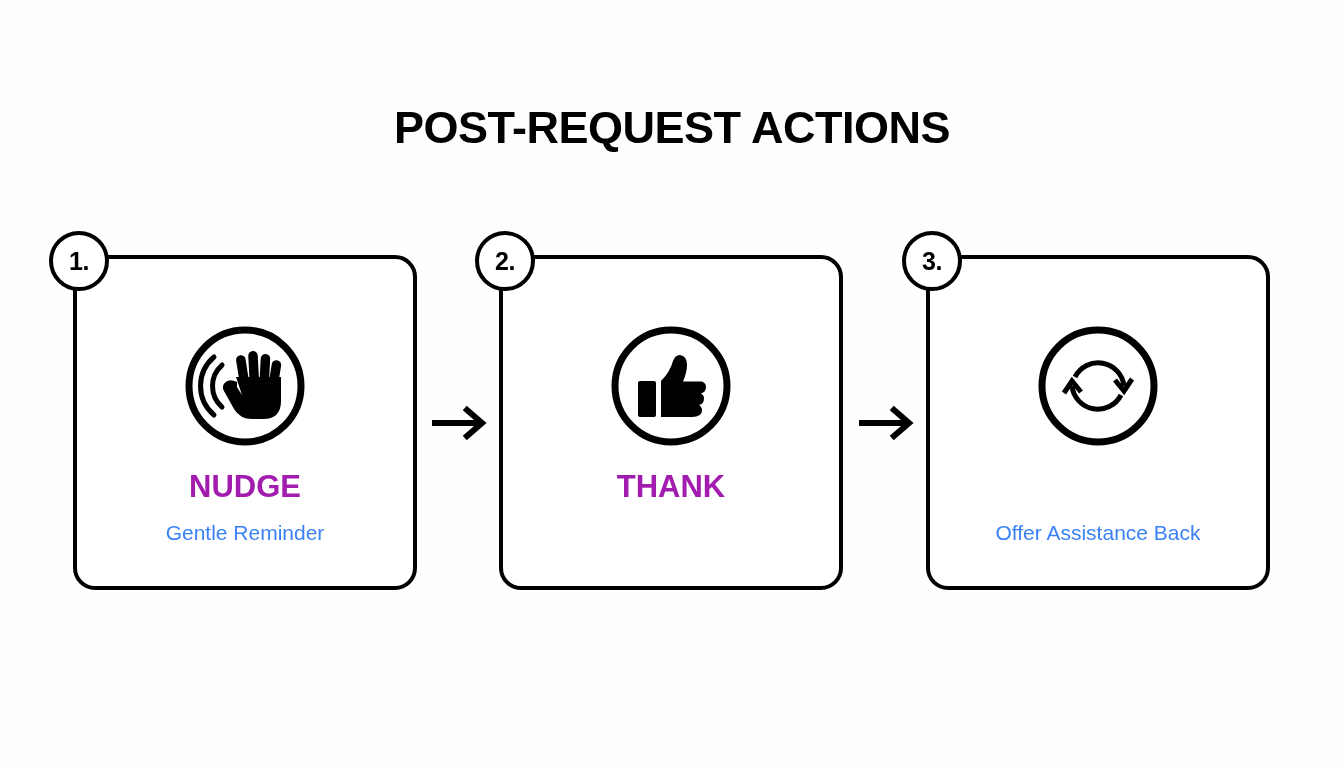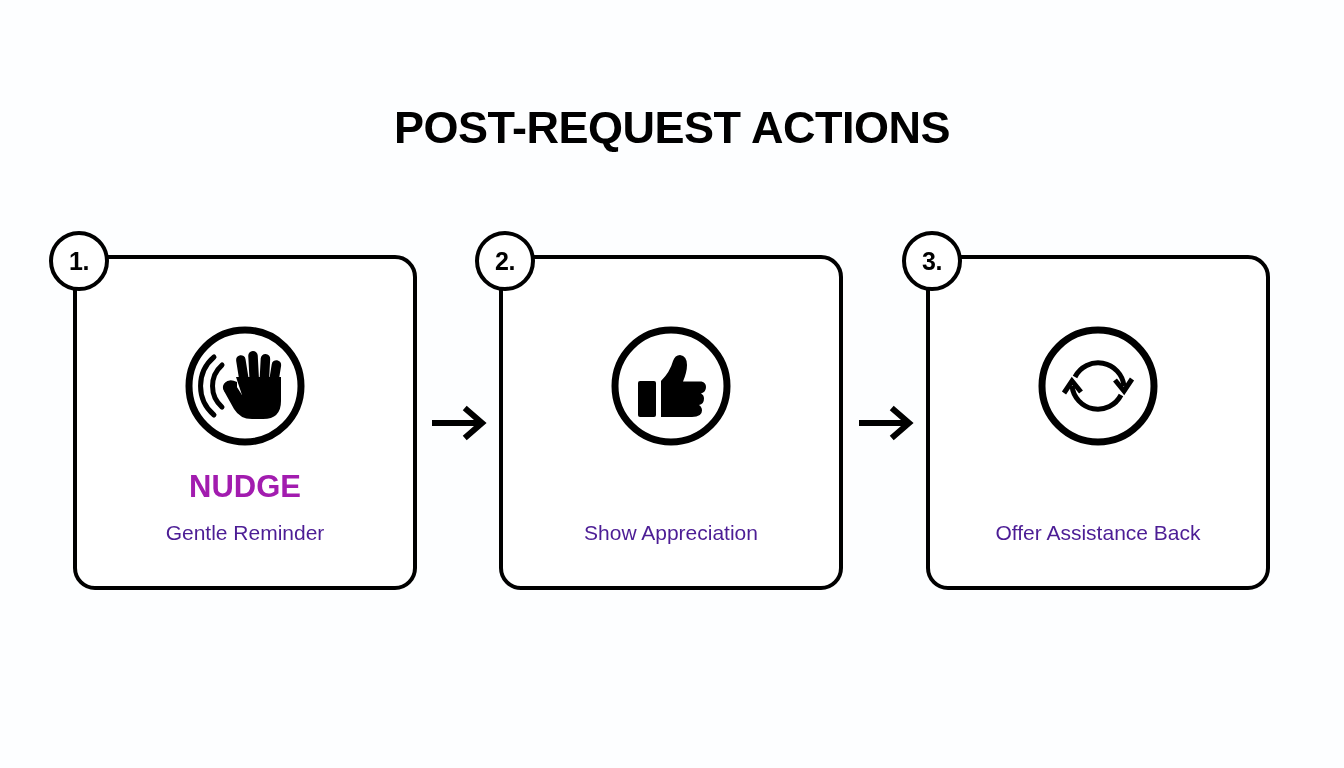--- a/index.html
+++ b/index.html
@@ -102,21 +102,21 @@
   }
 
   .card-subtitle {
     position: absolute;
     top: 260px;
     left: 0;
     width: 100%;
     text-align: center;
     font-size: 21px;
     font-weight: 400;
-    color: #4c1d95;
+    color: #3b82f6;
     line-height: 28px;
     white-space: nowrap;
   }
 
   
   .flow-arrow {
     position: absolute;
     top: 148px;
     width: 60px;
     height: 40px;
@@ -174,21 +174,21 @@
         <circle cx="61" cy="61" r="56" fill="none" stroke="#000" stroke-width="7"></circle>
         <g fill="#000">
 
           <rect x="28" y="56" width="18" height="36" rx="2"></rect>
 
           <path d="M 51 56 L 51 92 L 82 92 Q 92 92 92 85.5 Q 92 82 89 80 Q 94 79 94 73.5 Q 94 70 91 68.5 Q 96 67 96 62 Q 96 57.5 91.5 56.5 L 73 56.5 Q 77 47 77 40 Q 77 31 70 30 Q 65 30 63 36 Q 60 47 51 56 Z"></path>
         </g>
       </svg>
     </div>
 
-    <div class="card-subtitle">Show Appreciation</div>
+    <div class="card-title">THANK</div>
   </div>
 
   <div class="flow-arrow arrow-2">
     <svg viewBox="0 0 60 40" xmlns="http://www.w3.org/2000/svg">
       <line x1="4" y1="20" x2="48" y2="20" stroke="#000" stroke-width="6" stroke-linecap="square"></line>
       <polyline points="36,7 51,20 36,33" fill="none" stroke="#000" stroke-width="6" stroke-linecap="square" stroke-linejoin="miter"></polyline>
     </svg>
   </div>
 
   <div class="step-card card-3">

